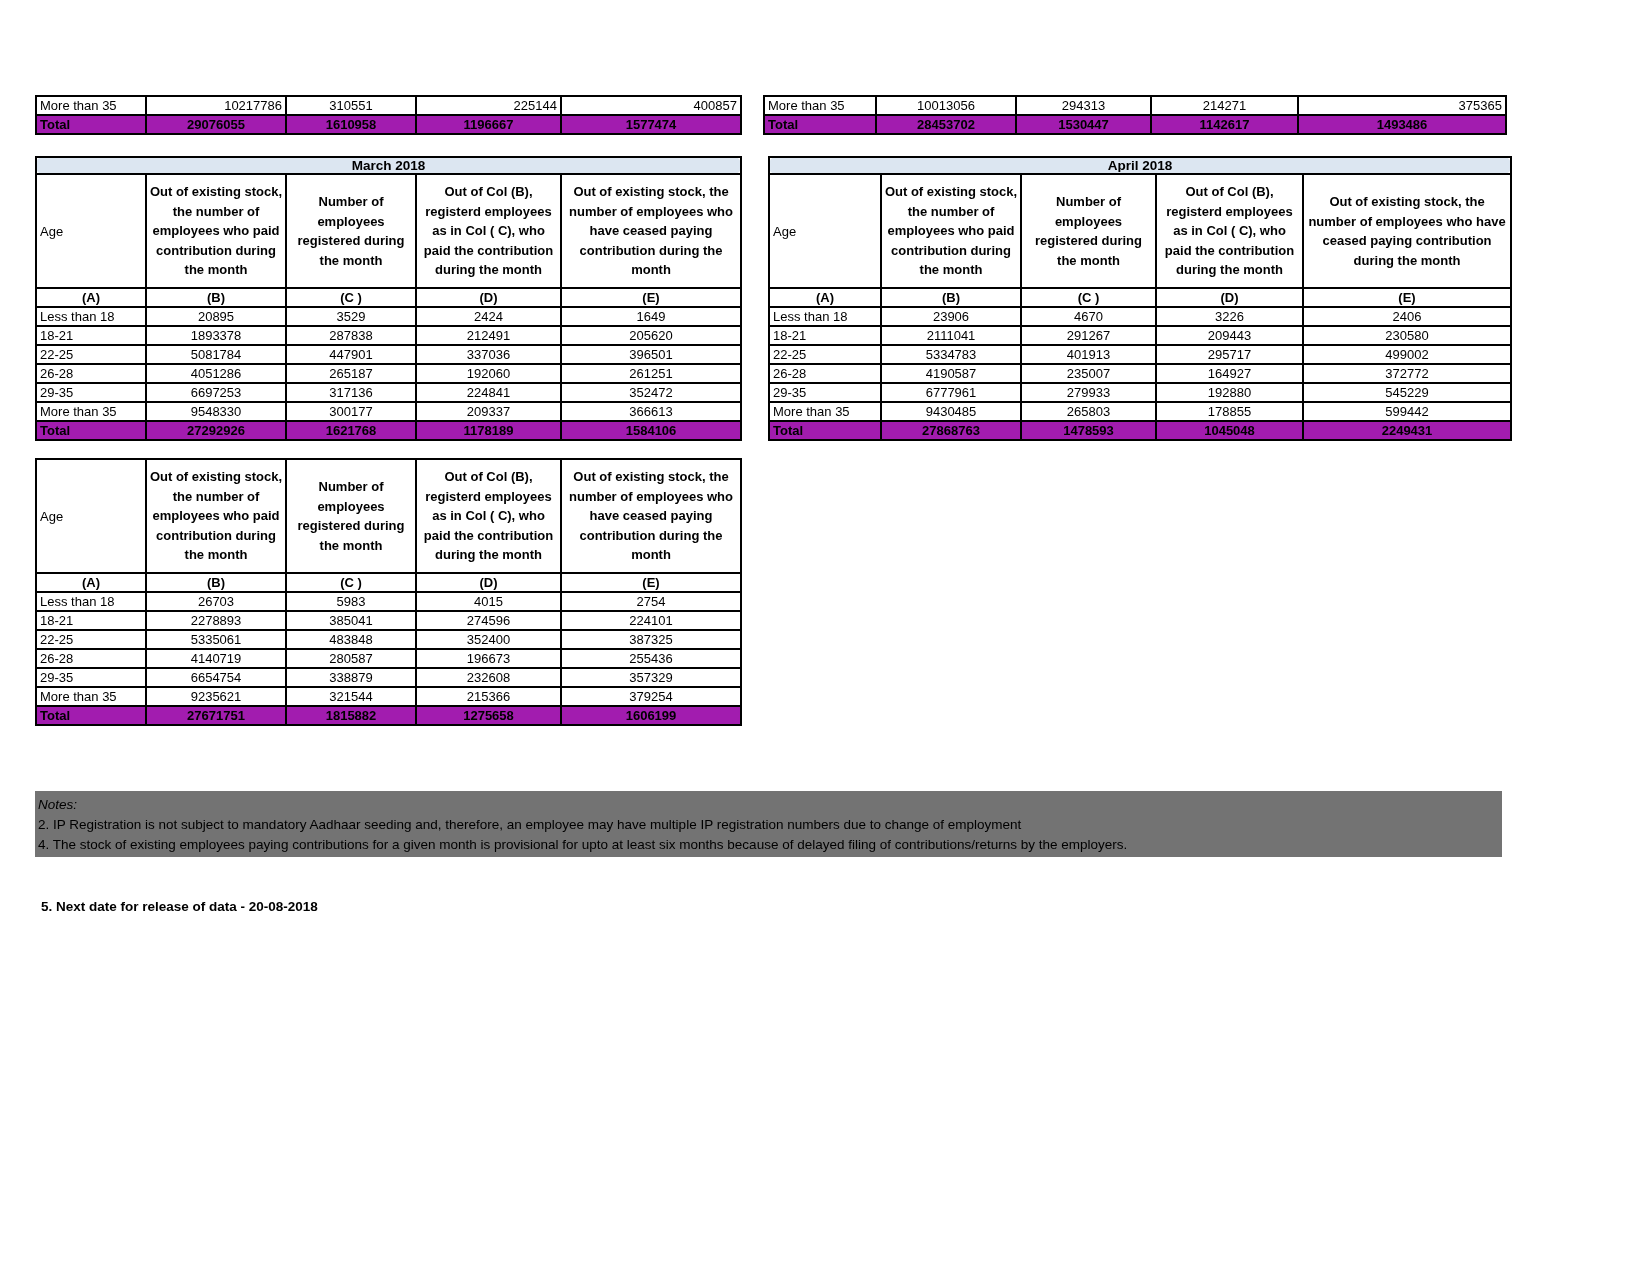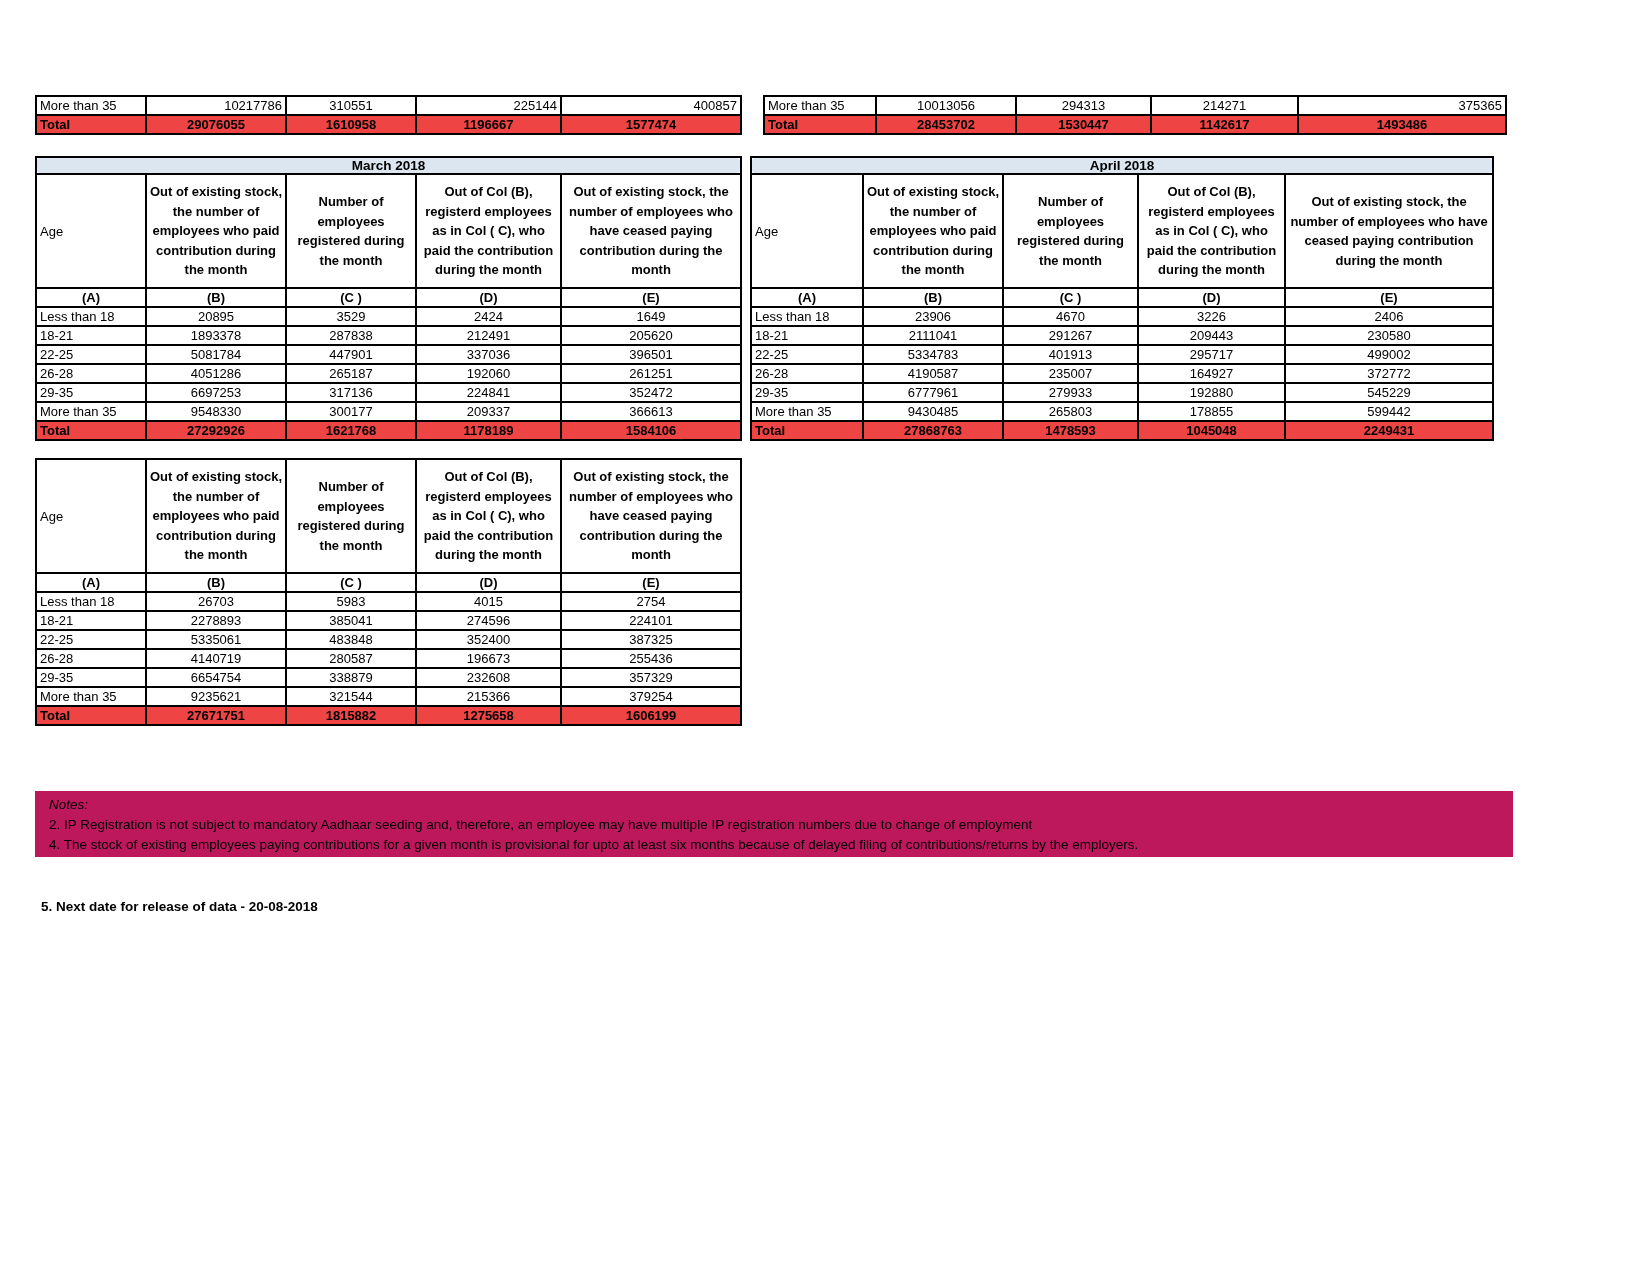--- a/index.html
+++ b/index.html
@@ -4,29 +4,29 @@
 <style>
   html,body{margin:0;padding:0;background:#ffffff;}
   body{width:1650px;height:1275px;position:relative;font-family:"Liberation Sans",sans-serif;color:#000;}
   .page{position:absolute;left:0;top:0;width:1595px;height:1275px;background:#fff;}
   table{border-collapse:collapse;table-layout:fixed;position:absolute;background:#fff;}
   td{border:2px solid #000;font-size:13px;padding:0 3px;height:17px;overflow:hidden;white-space:nowrap;vertical-align:middle;}
   tr.title td{background:#DCE6F1;font-weight:bold;text-align:center;height:15px;font-size:13.5px;border-radius:7px;}
   td.hdr{height:112px;white-space:normal;font-weight:bold;text-align:center;vertical-align:middle;line-height:1.5;padding:0 2px;font-size:13px;}
   td.agehdr{height:112px;white-space:normal;vertical-align:middle;text-align:left;font-weight:normal;border-radius:20px;}
   tr.letters td{font-weight:bold;text-align:center;}
-  tr.total td{background:#ef4444;font-weight:bold;text-align:center;}
+  tr.total td{background:#a21caf;font-weight:bold;text-align:center;}
   tr.total td.al{text-align:left;}
   .al{text-align:left}.ac{text-align:center}.ar{text-align:right}
   #t-tl{left:35px;top:95px;width:705px;}
   #t-tr{left:763px;top:95px;width:742px;}
   #t-march{left:35px;top:156px;width:705px;}
-  #t-april{left:750px;top:156px;width:742px;}
+  #t-april{left:768px;top:156px;width:742px;}
   #t-may{left:35px;top:458px;width:705px;}
-  .notes{position:absolute;left:35px;top:791px;width:1458px;background:#be185d;padding:4px 6px 2px 14px;font-size:13.5px;line-height:20px;}
+  .notes{position:absolute;left:35px;top:791px;width:1458px;background:#737373;padding:4px 6px 2px 3px;font-size:13.5px;line-height:20px;}
   .notes .nh{font-style:italic;}
   .note5{position:absolute;left:41px;top:899px;font-size:13.5px;font-weight:bold;}
 </style>
 </head>
 <body>
 
 <div class="page">
 
   <table id="t-tl">
     <colgroup>

